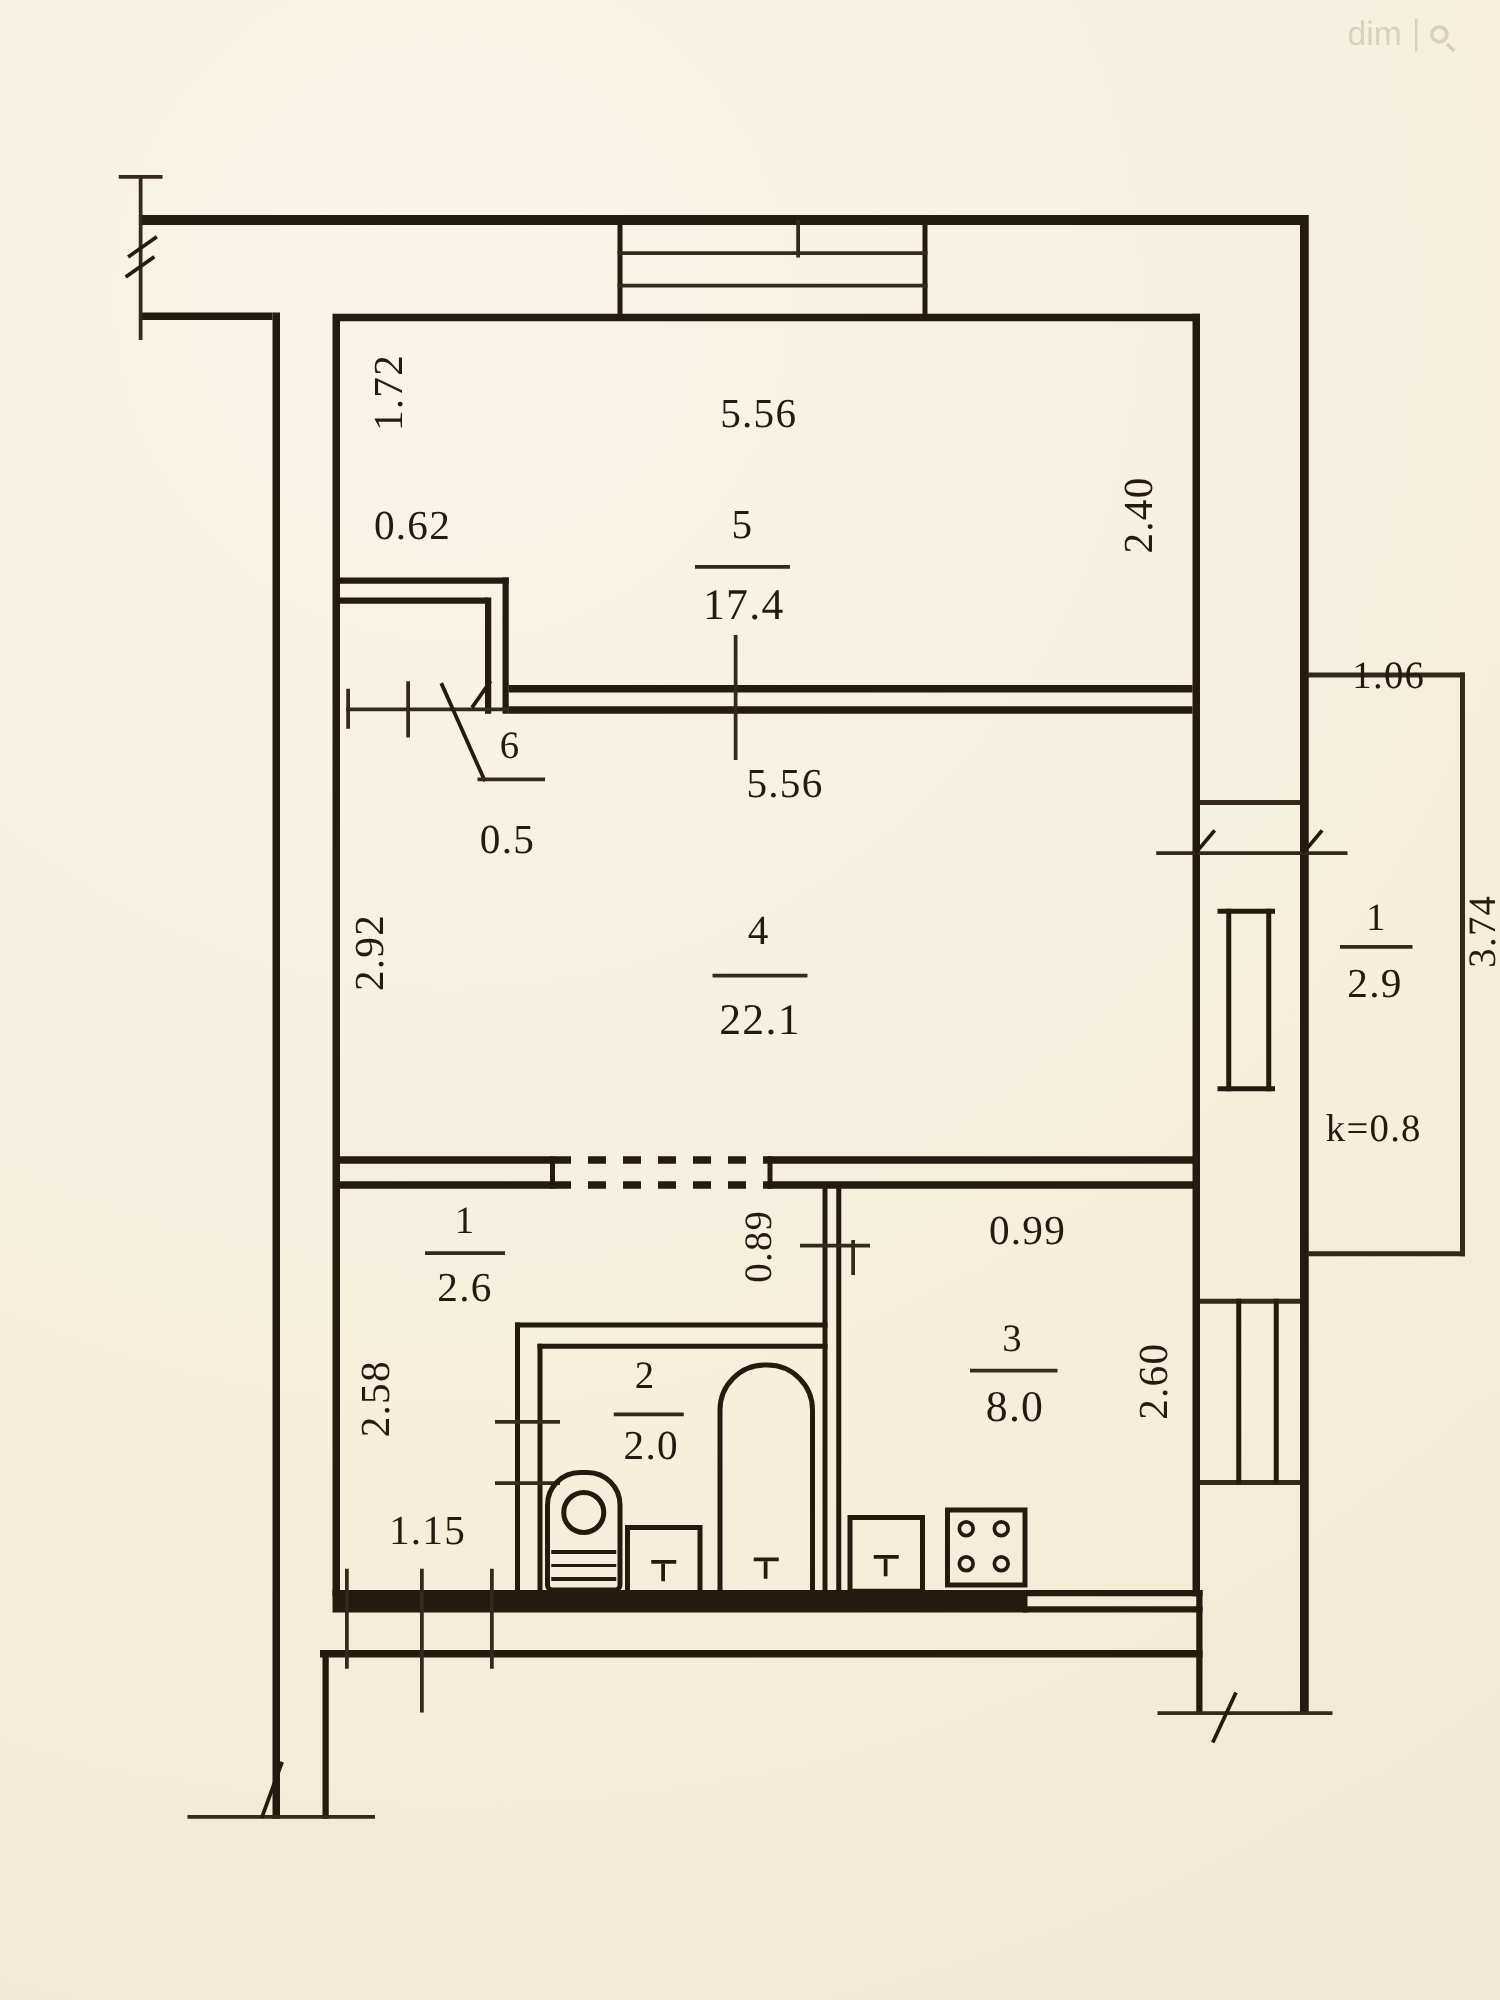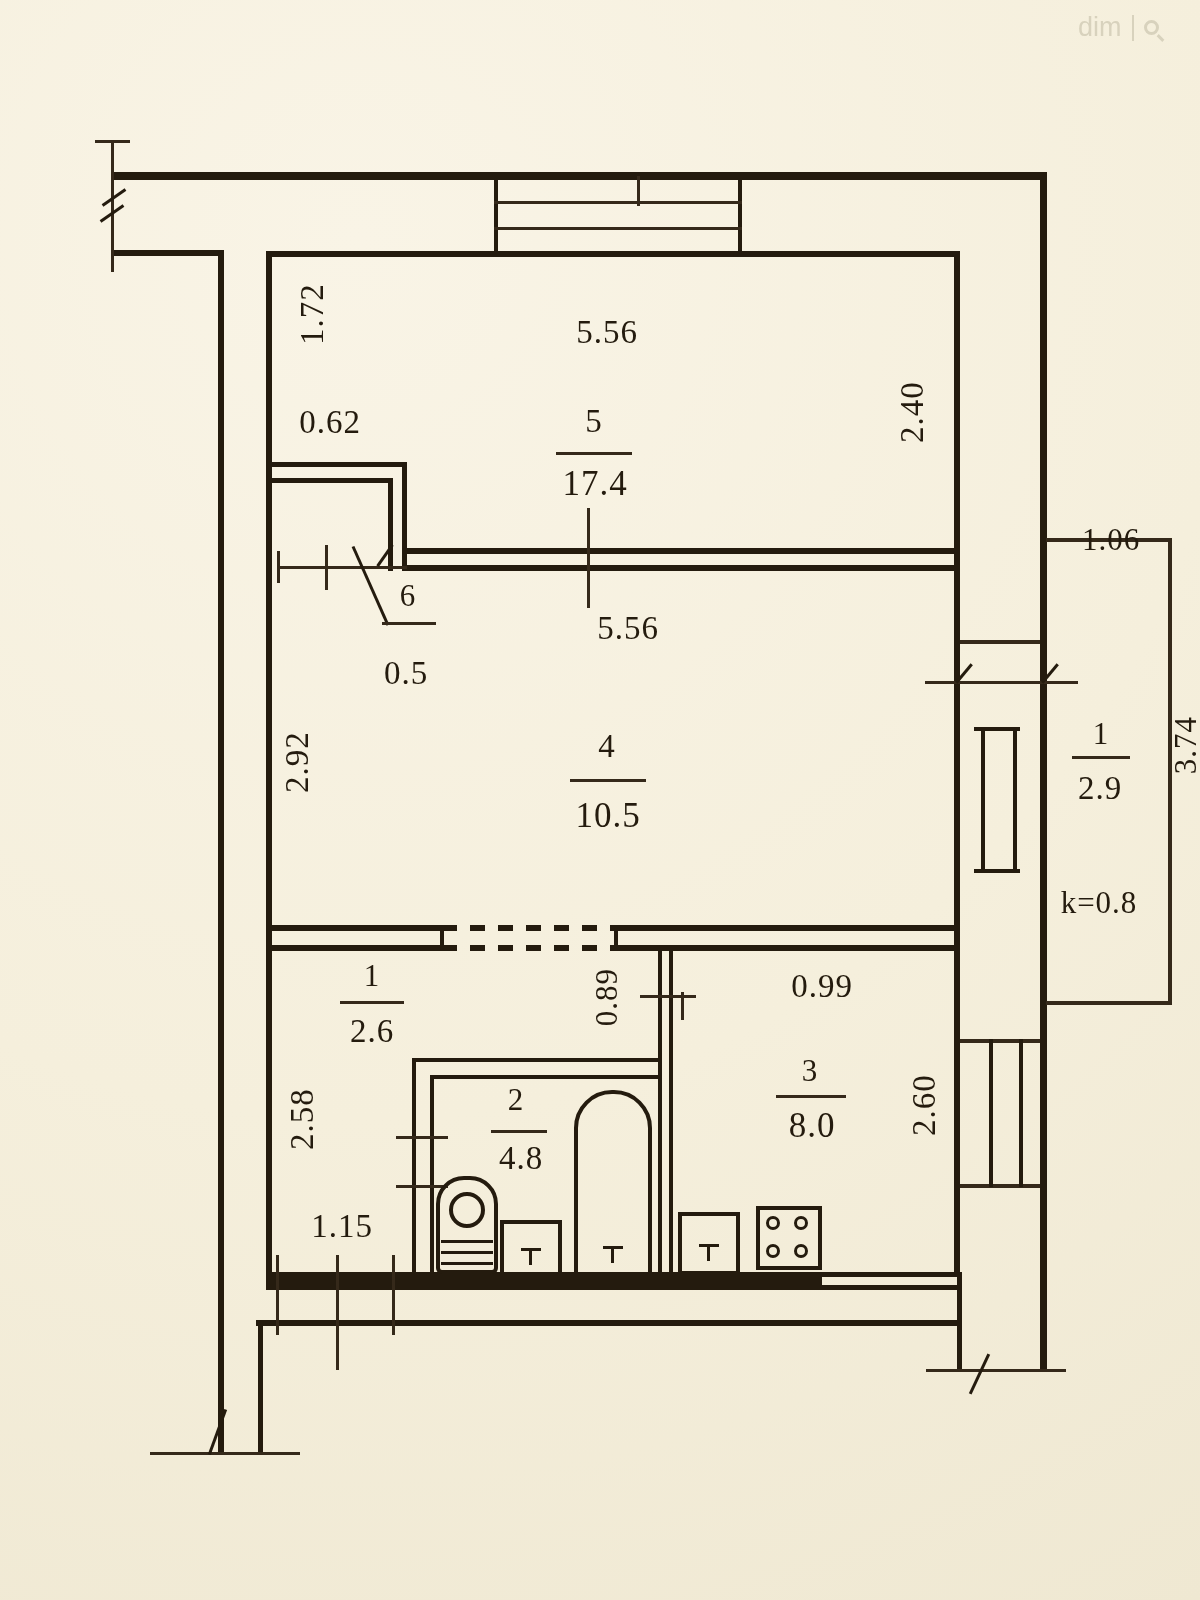--- a/index.html
+++ b/index.html
@@ -155,41 +155,41 @@
   <div class="txt s33" style="left:330px;top:422px;">0.62</div>
   <div class="txt s33 rot" style="left:912px;top:412px;">2.40</div>
 
   <div class="txt s31" style="left:408px;top:596px;">6</div>
   <div class="ln thin" style="left:382px;top:622px;width:54px;height:3px;"></div>
   <div class="txt s33" style="left:406px;top:648px;margin-top:25px;">0.5</div>
 
   <div class="txt s33" style="left:628px;top:628px;">5.56</div>
   <div class="txt s33" style="left:607px;top:746px;">4</div>
   <div class="ln thin" style="left:570px;top:779px;width:76px;height:3px;"></div>
-  <div class="txt s35" style="left:608px;top:816px;">10.5</div>
+  <div class="txt s35" style="left:608px;top:816px;">22.1</div>
   <div class="txt s33 rot" style="left:297px;top:762px;">2.92</div>
 
   <div class="txt s31" style="left:1111px;top:540px;">1.06</div>
   <div class="txt s31" style="left:1101px;top:734px;">1</div>
   <div class="ln thin" style="left:1072px;top:756px;width:58px;height:3px;"></div>
   <div class="txt s33" style="left:1100px;top:788px;">2.9</div>
   <div class="txt s31 rot" style="left:1186px;top:745px;">3.74</div>
   <div class="txt s31" style="left:1099px;top:903px;">k=0.8</div>
 
   <div class="txt s31 rot" style="left:607px;top:997px;">0.89</div>
   <div class="txt s33" style="left:822px;top:986px;">0.99</div>
 
   <div class="txt s31" style="left:372px;top:976px;">1</div>
   <div class="ln thin" style="left:340px;top:1001px;width:64px;height:3px;"></div>
   <div class="txt s33" style="left:372px;top:1031px;">2.6</div>
   <div class="txt s33 rot" style="left:302px;top:1119px;">2.58</div>
 
   <div class="txt s31" style="left:516px;top:1100px;">2</div>
   <div class="ln thin" style="left:491px;top:1130px;width:56px;height:3px;"></div>
-  <div class="txt s33" style="left:521px;top:1158px;">4.8</div>
+  <div class="txt s33" style="left:521px;top:1158px;">2.0</div>
 
   <div class="txt s31" style="left:810px;top:1071px;">3</div>
   <div class="ln thin" style="left:776px;top:1095px;width:70px;height:3px;"></div>
   <div class="txt s35" style="left:812px;top:1126px;">8.0</div>
   <div class="txt s33 rot" style="left:924px;top:1105px;">2.60</div>
 
   <div class="txt s33" style="left:342px;top:1226px;">1.15</div>
 
   <div class="wm">
     <span>dim</span>

